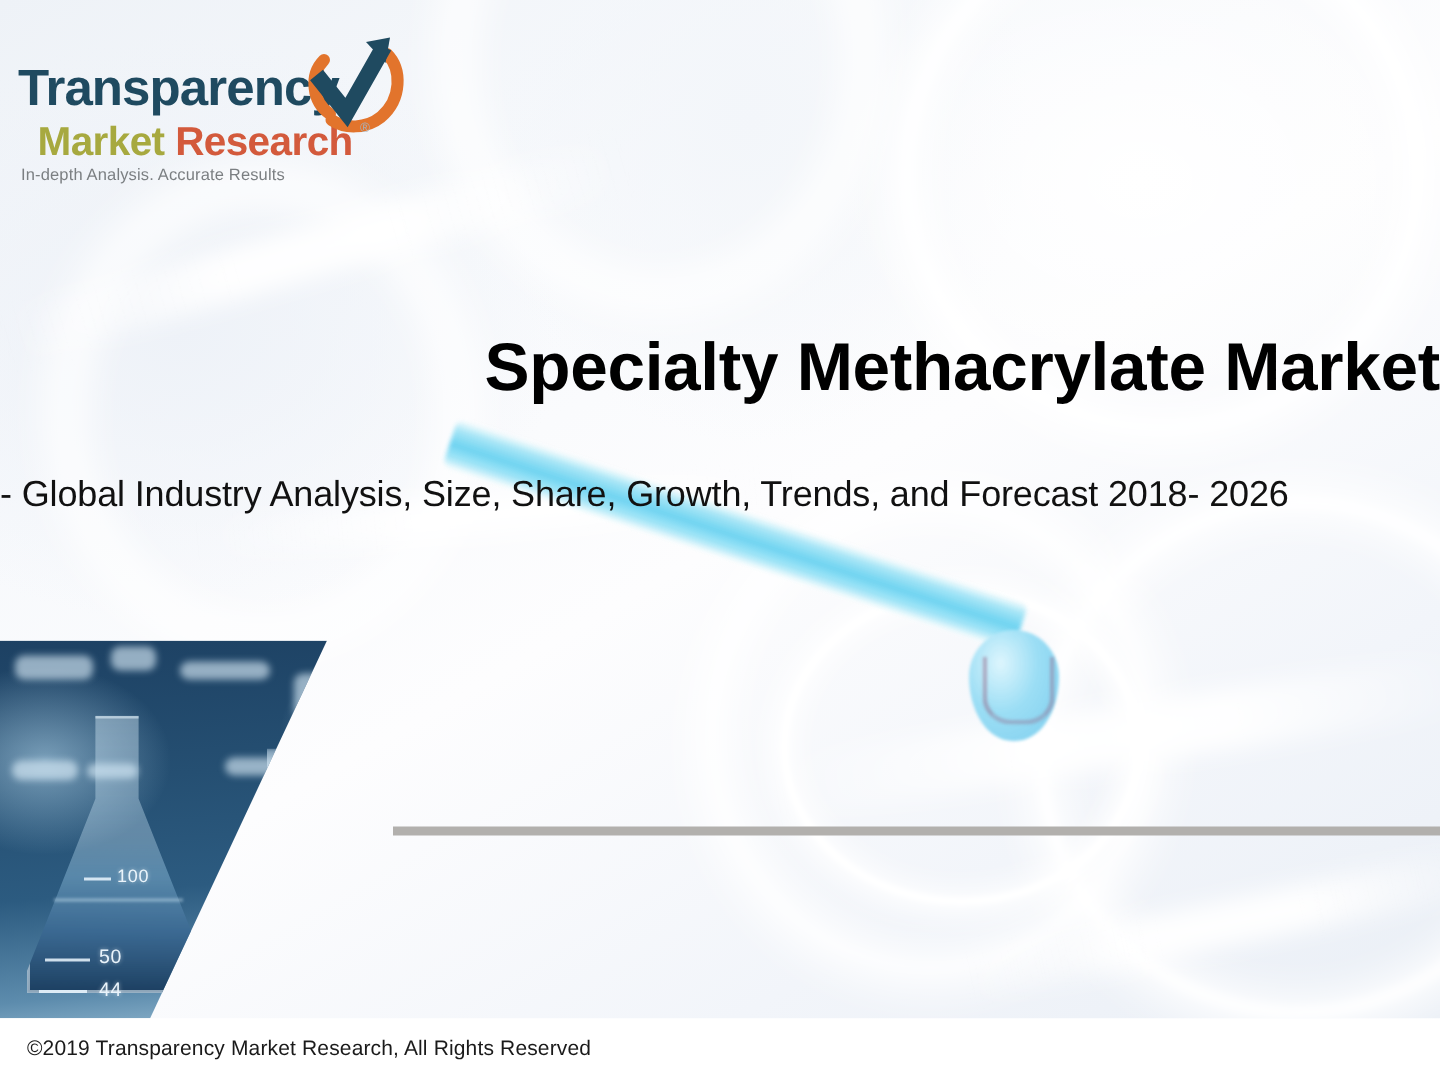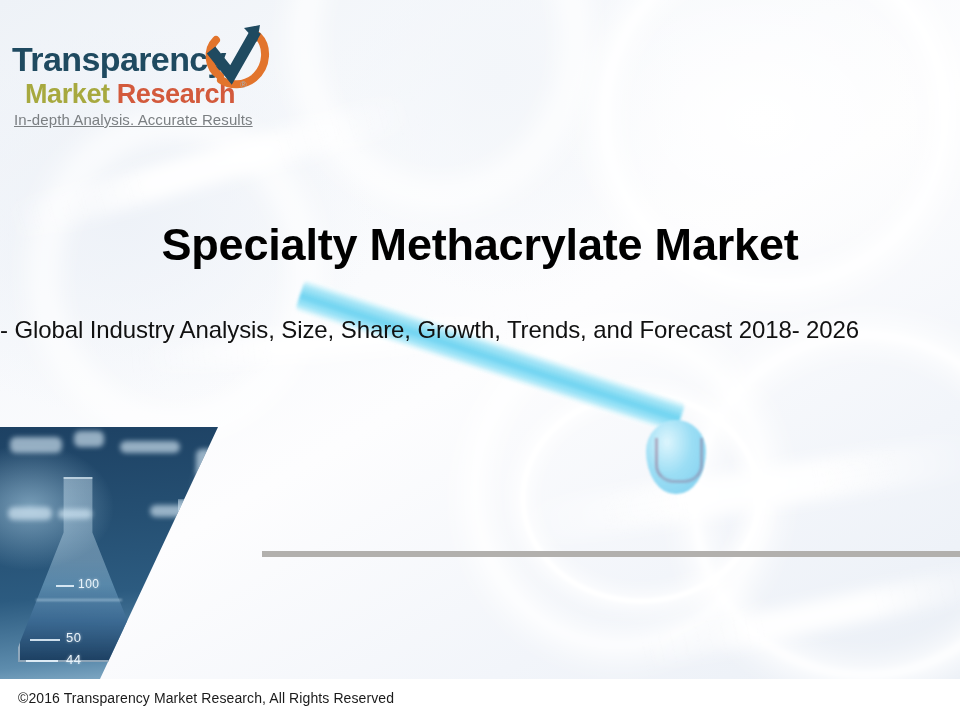--- a/index.html
+++ b/index.html
@@ -182,21 +182,21 @@
     left: 262px; top: 551px;
     width: 698px; height: 6px;
     background: #b2b0ad;
   }
 
   
   .title {
     position: absolute;
     left: 0; top: 220px;
     width: 960px;
-    text-align: center;
+    text-align: right;
     font-size: 45px;
     font-weight: bold;
     color: #000000;
     letter-spacing: -0.2px;
     line-height: 1.1;
     white-space: nowrap;
   }
   .subtitle {
     position: absolute;
     left: 0; top: 316px;
@@ -245,25 +245,24 @@
     font-weight: bold;
     letter-spacing: -0.4px;
     white-space: nowrap;
     margin-left: 12px;
   }
   .logo-market   { color: #a7a93f; }
   .logo-research { color: #d35a3c; }
   .logo-tagline {
     position: absolute;
     left: 2px; top: 89px;
-    font-size: 15px;
+    font-size: 11px;
     color: #7b7f82;
     letter-spacing: 0.1px;
     white-space: nowrap;
-    text-decoration: underline;
   }
   .logo-mark {
     position: absolute;
     left: 188px; top: 0px;
     width: 74px; height: 74px;
   }
   .logo-reg {
     position: absolute;
     left: 228px; top: 58px;
     font-size: 9px;
@@ -338,15 +337,15 @@
       <path d="M11 28 L31 53 L56 9" fill="none" stroke="#1f4a60" stroke-width="11" stroke-linecap="butt" stroke-linejoin="miter"></path>
       <path d="M44 6 L60 3 L57 20 Z" fill="#1f4a60"></path>
     </svg>
     <div class="logo-reg">®</div>
   </div>
 
   <div class="title">Specialty Methacrylate Market</div>
   <div class="subtitle">- Global Industry Analysis, Size, Share, Growth, Trends, and Forecast 2018- 2026</div>
 
   <div class="footer-band"></div>
-  <div class="footer-text">©2016 Transparency Market Research, All Rights Reserved</div>
+  <div class="footer-text">©2019 Transparency Market Research, All Rights Reserved</div>
 
 </div>
 
 </body></html>

